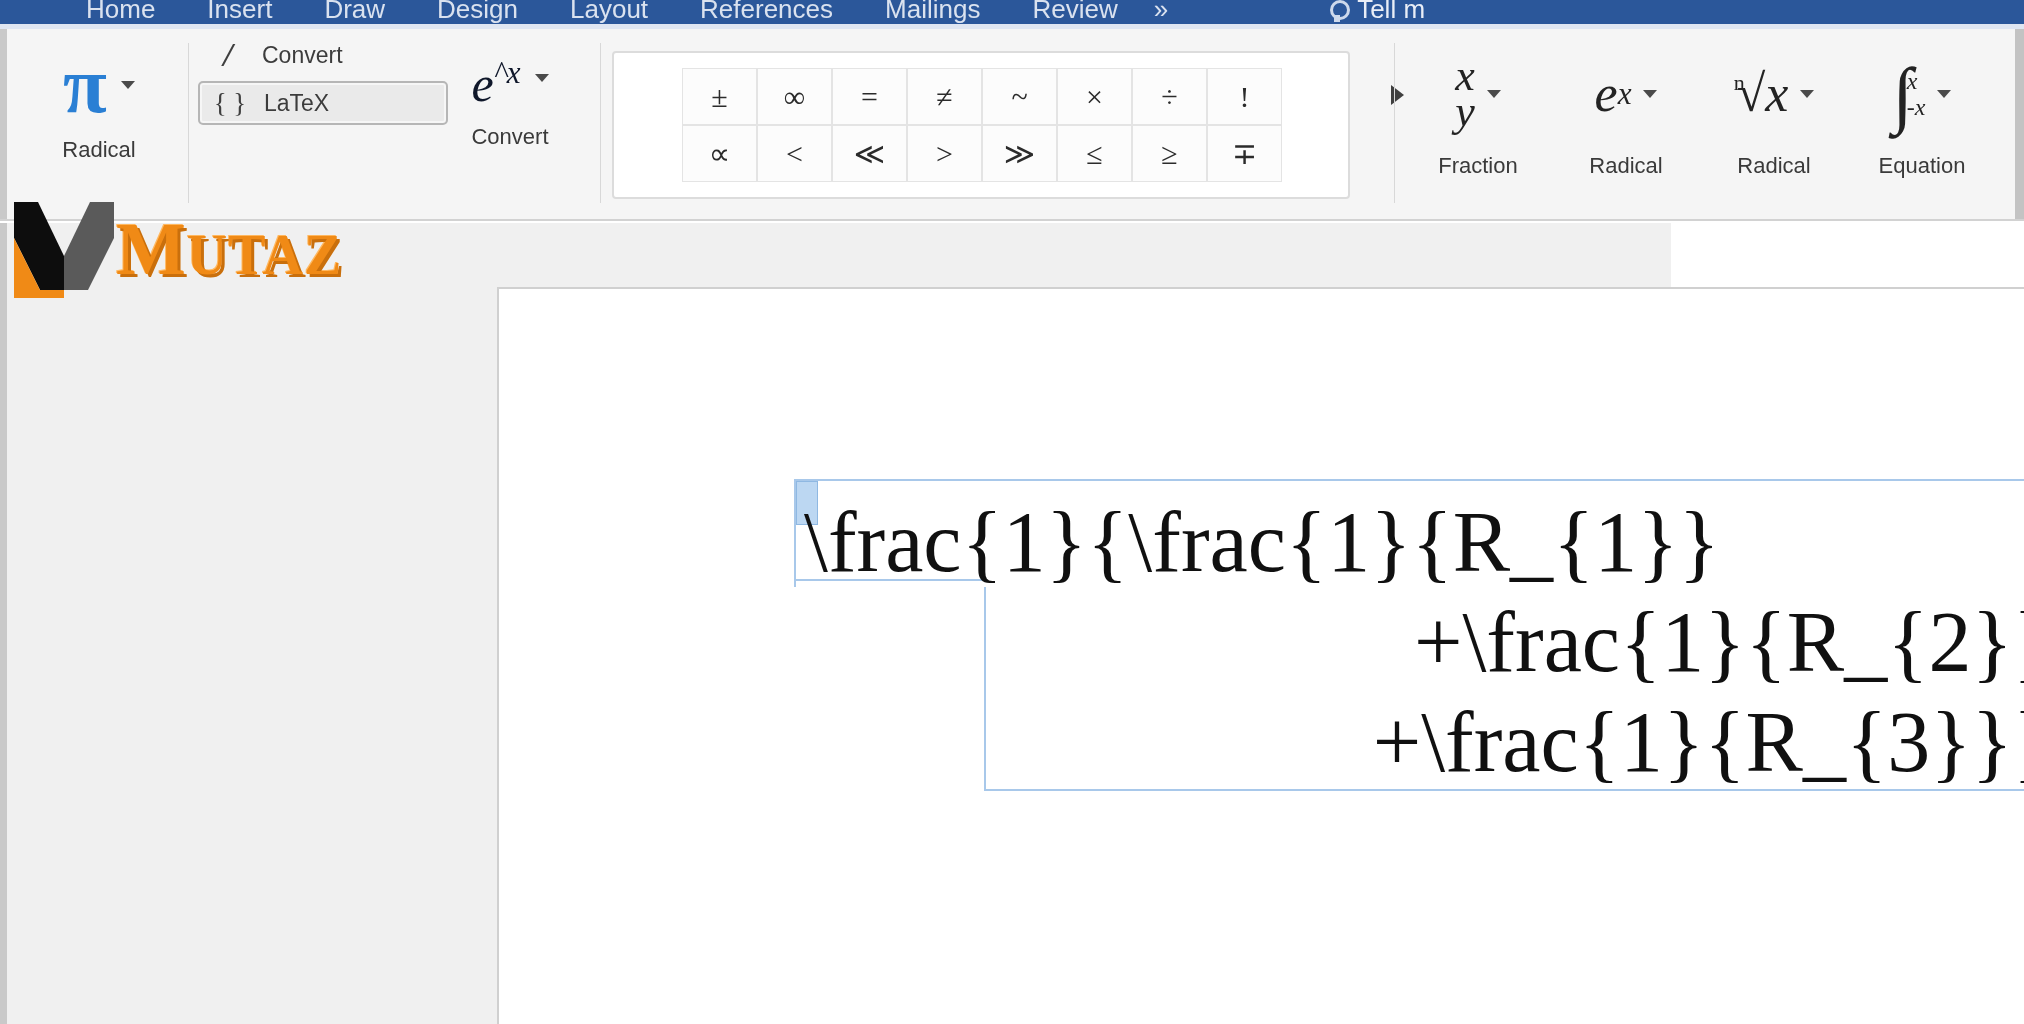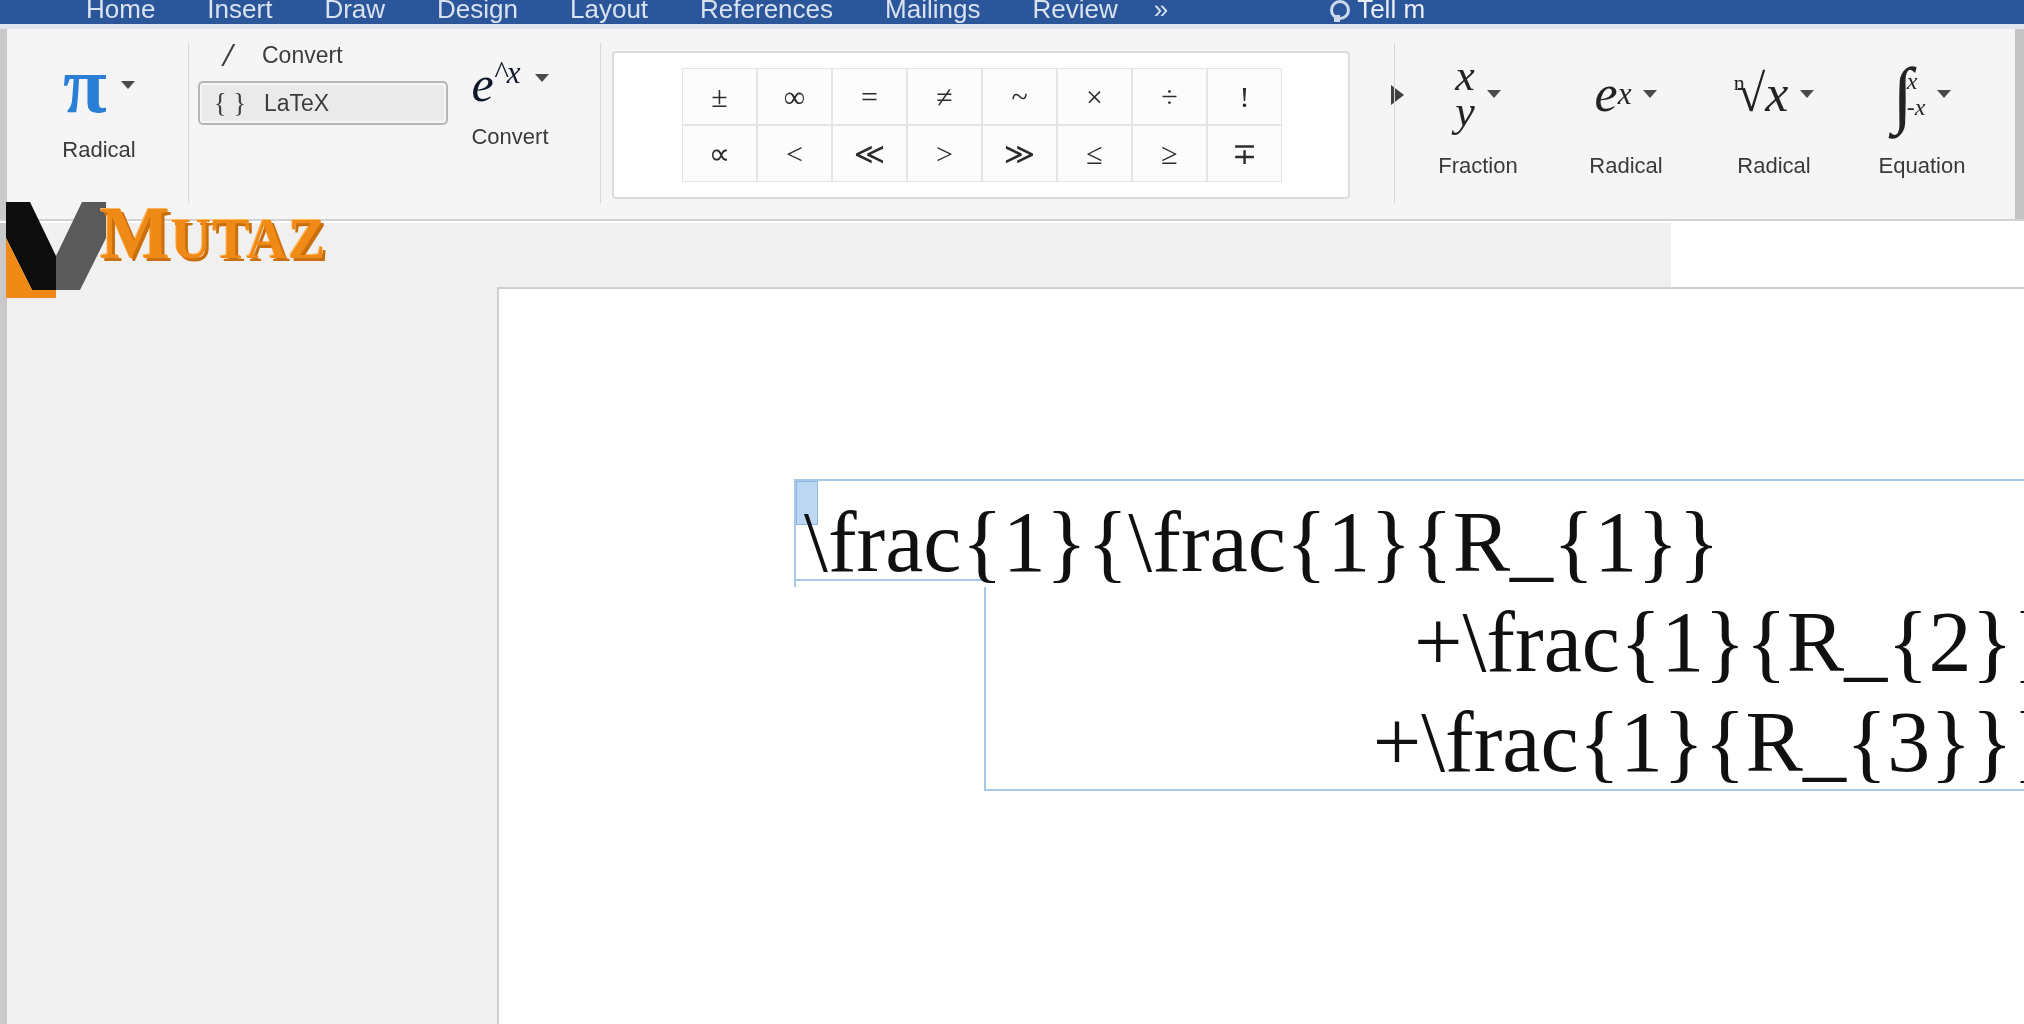--- a/index.html
+++ b/index.html
@@ -258,23 +258,24 @@
 
   .cc-handle-left {
     position: absolute; left: 297px; top: 192px;
     width: 22px; height: 44px;
     background: #bcd7f2;
     border: 1px solid #8fb8e2;
   }
 
   
   .watermark {
-    position: absolute; left: 4px; top: 186px;
-    display: flex; 
+    position: absolute; left: 12px; top: 186px;
+    display: flex; align-items: center;
     z-index: 40;
+    gap: 8px;
   }
   .wm-m {
     position: relative;
     width: 104px; height: 104px;
     margin-right: -8px;
     margin-top: 8px;
   }
   .wm-m svg { display: block; }
   .wm-text {
     font-family: "Liberation Serif", serif;

